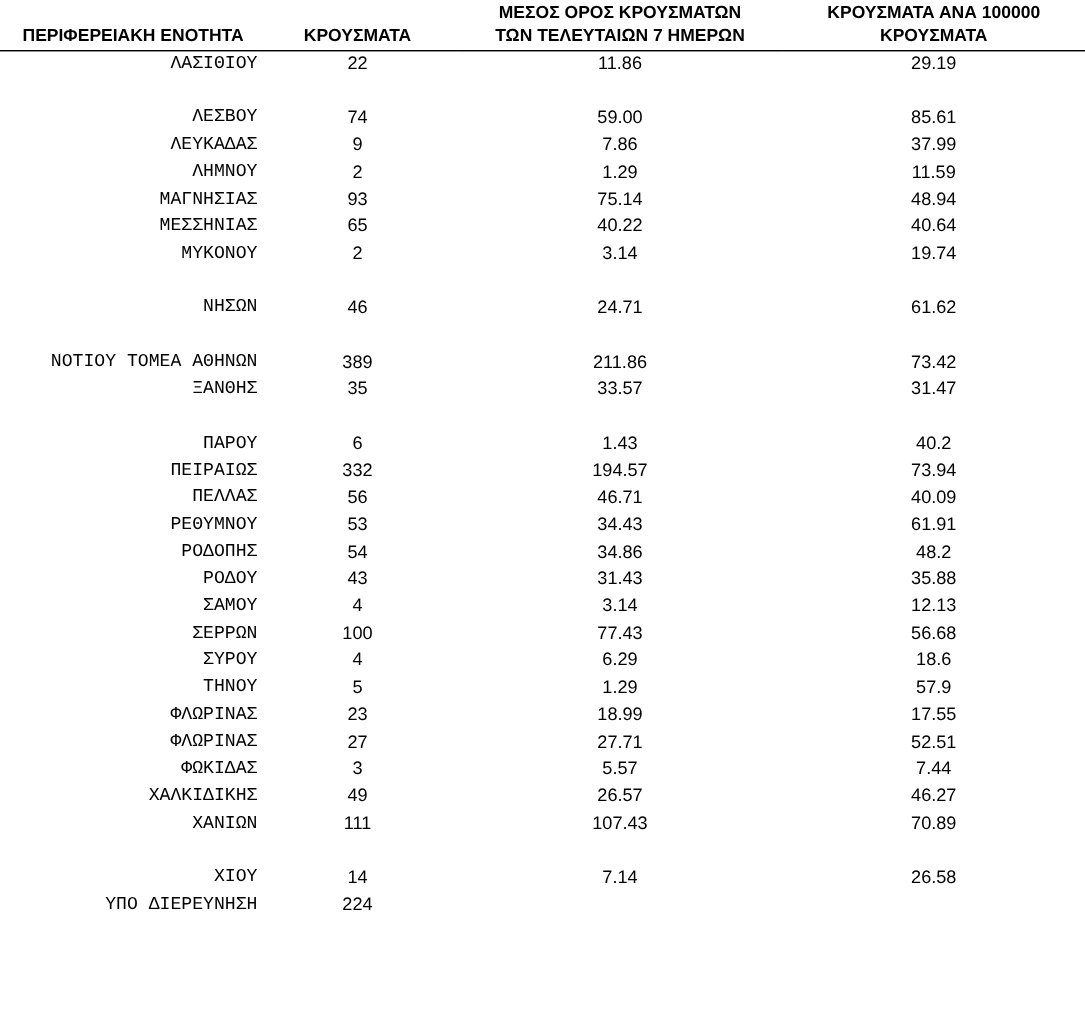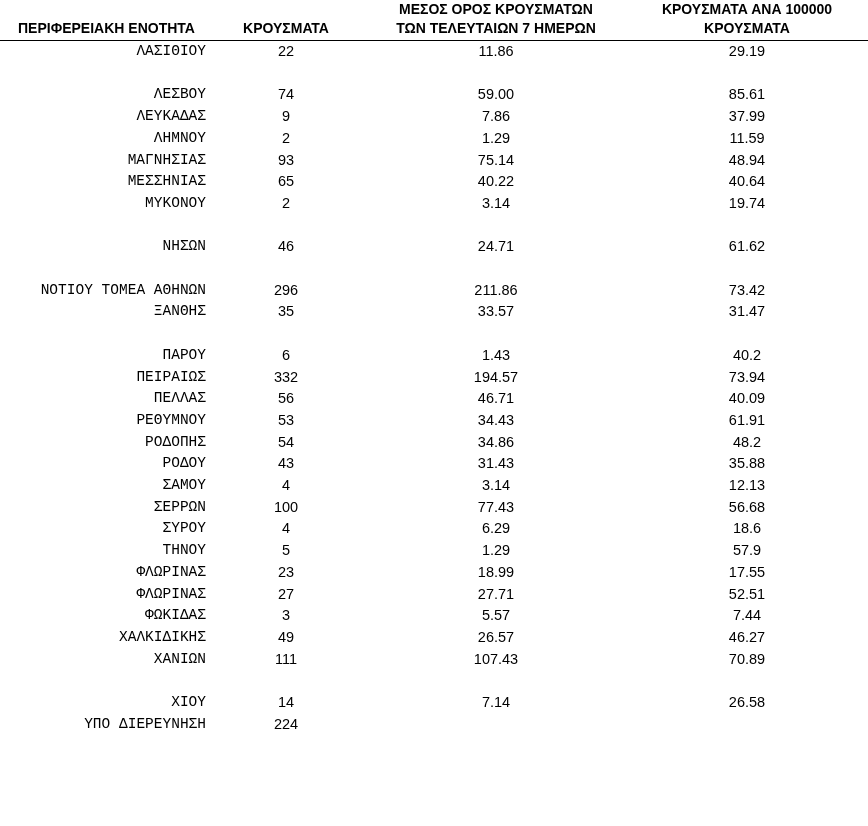--- a/index.html
+++ b/index.html
@@ -164,21 +164,21 @@
           <td class="num">61.62</td>
         </tr>
         <tr class="spacer">
           <td>&nbsp;</td>
           <td>&nbsp;</td>
           <td>&nbsp;</td>
           <td>&nbsp;</td>
         </tr>
         <tr>
           <td class="name">ΝΟΤΙΟΥ ΤΟΜΕΑ ΑΘΗΝΩΝ</td>
-          <td class="num">296</td>
+          <td class="num">389</td>
           <td class="num">211.86</td>
           <td class="num">73.42</td>
         </tr>
         <tr>
           <td class="name">ΞΑΝΘΗΣ</td>
           <td class="num">35</td>
           <td class="num">33.57</td>
           <td class="num">31.47</td>
         </tr>
         <tr class="spacer">

